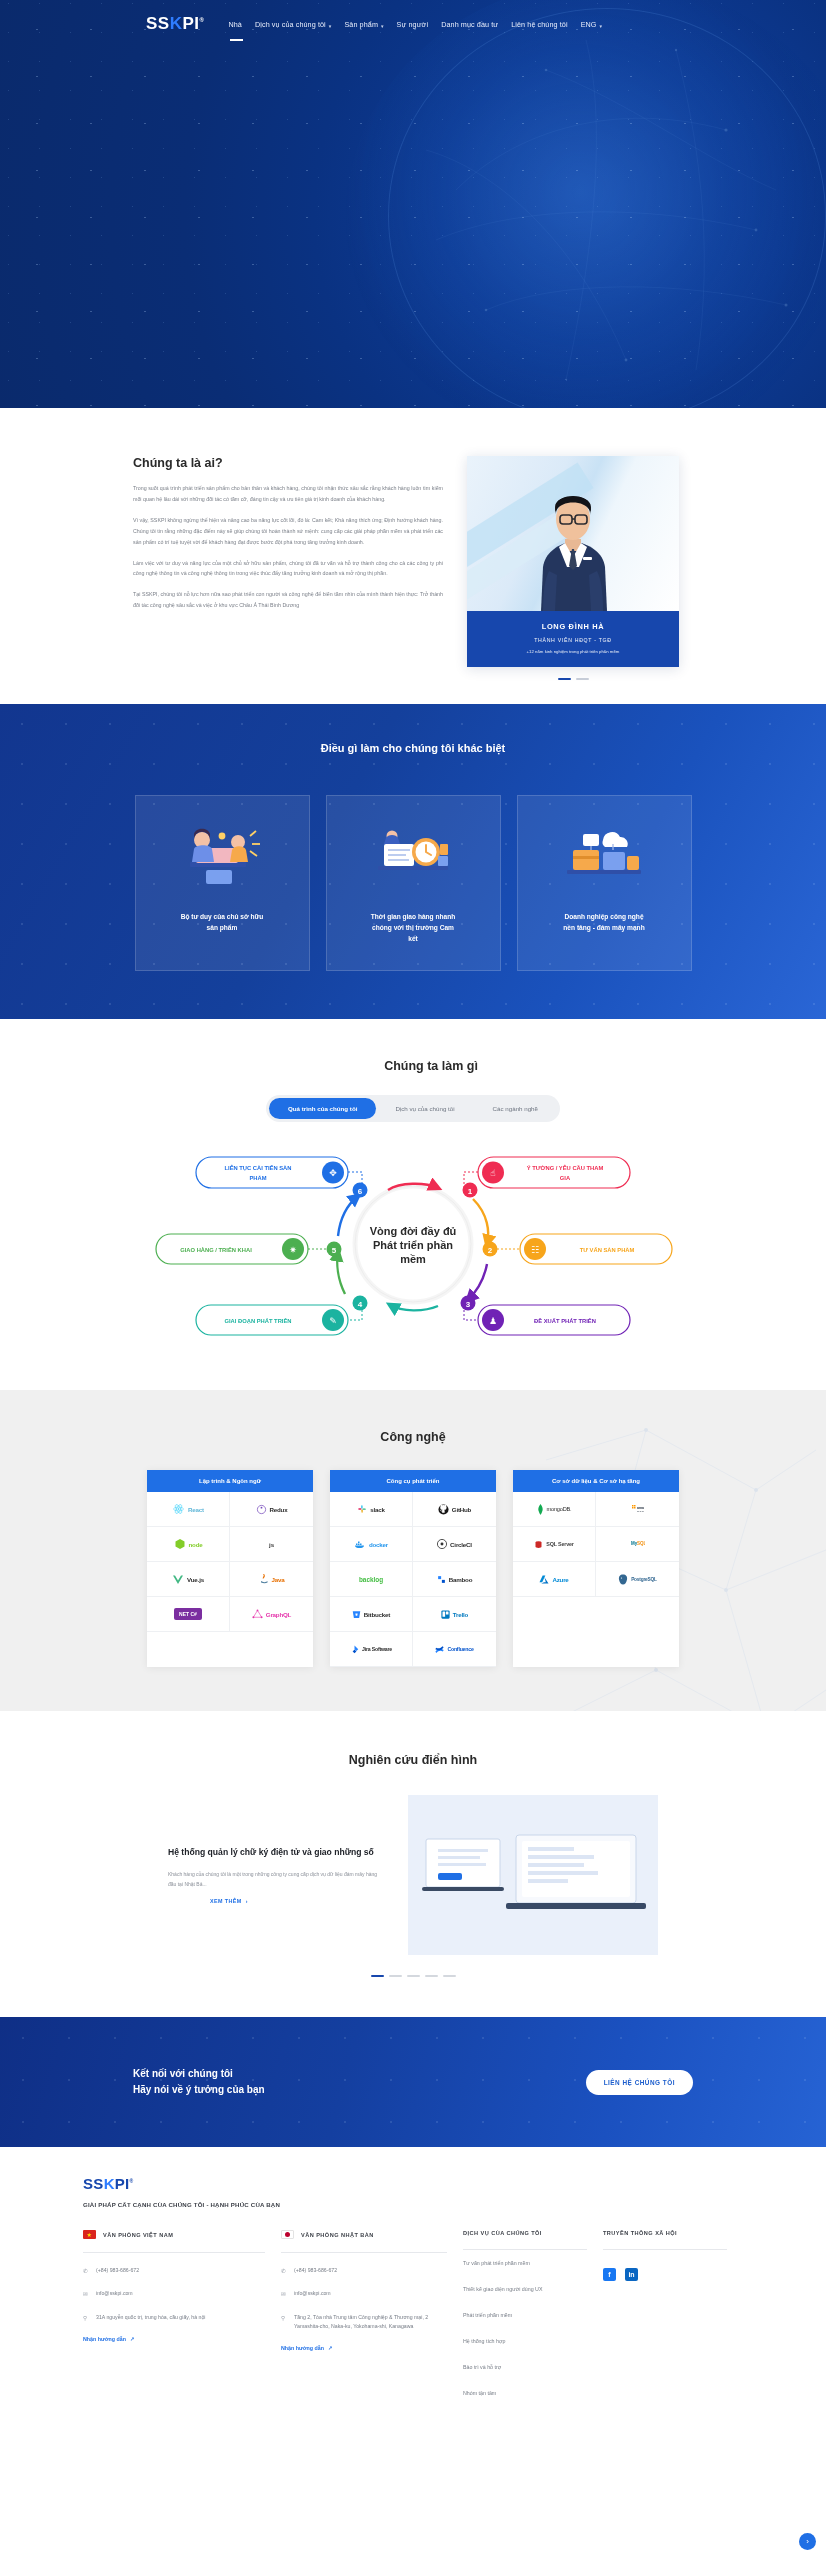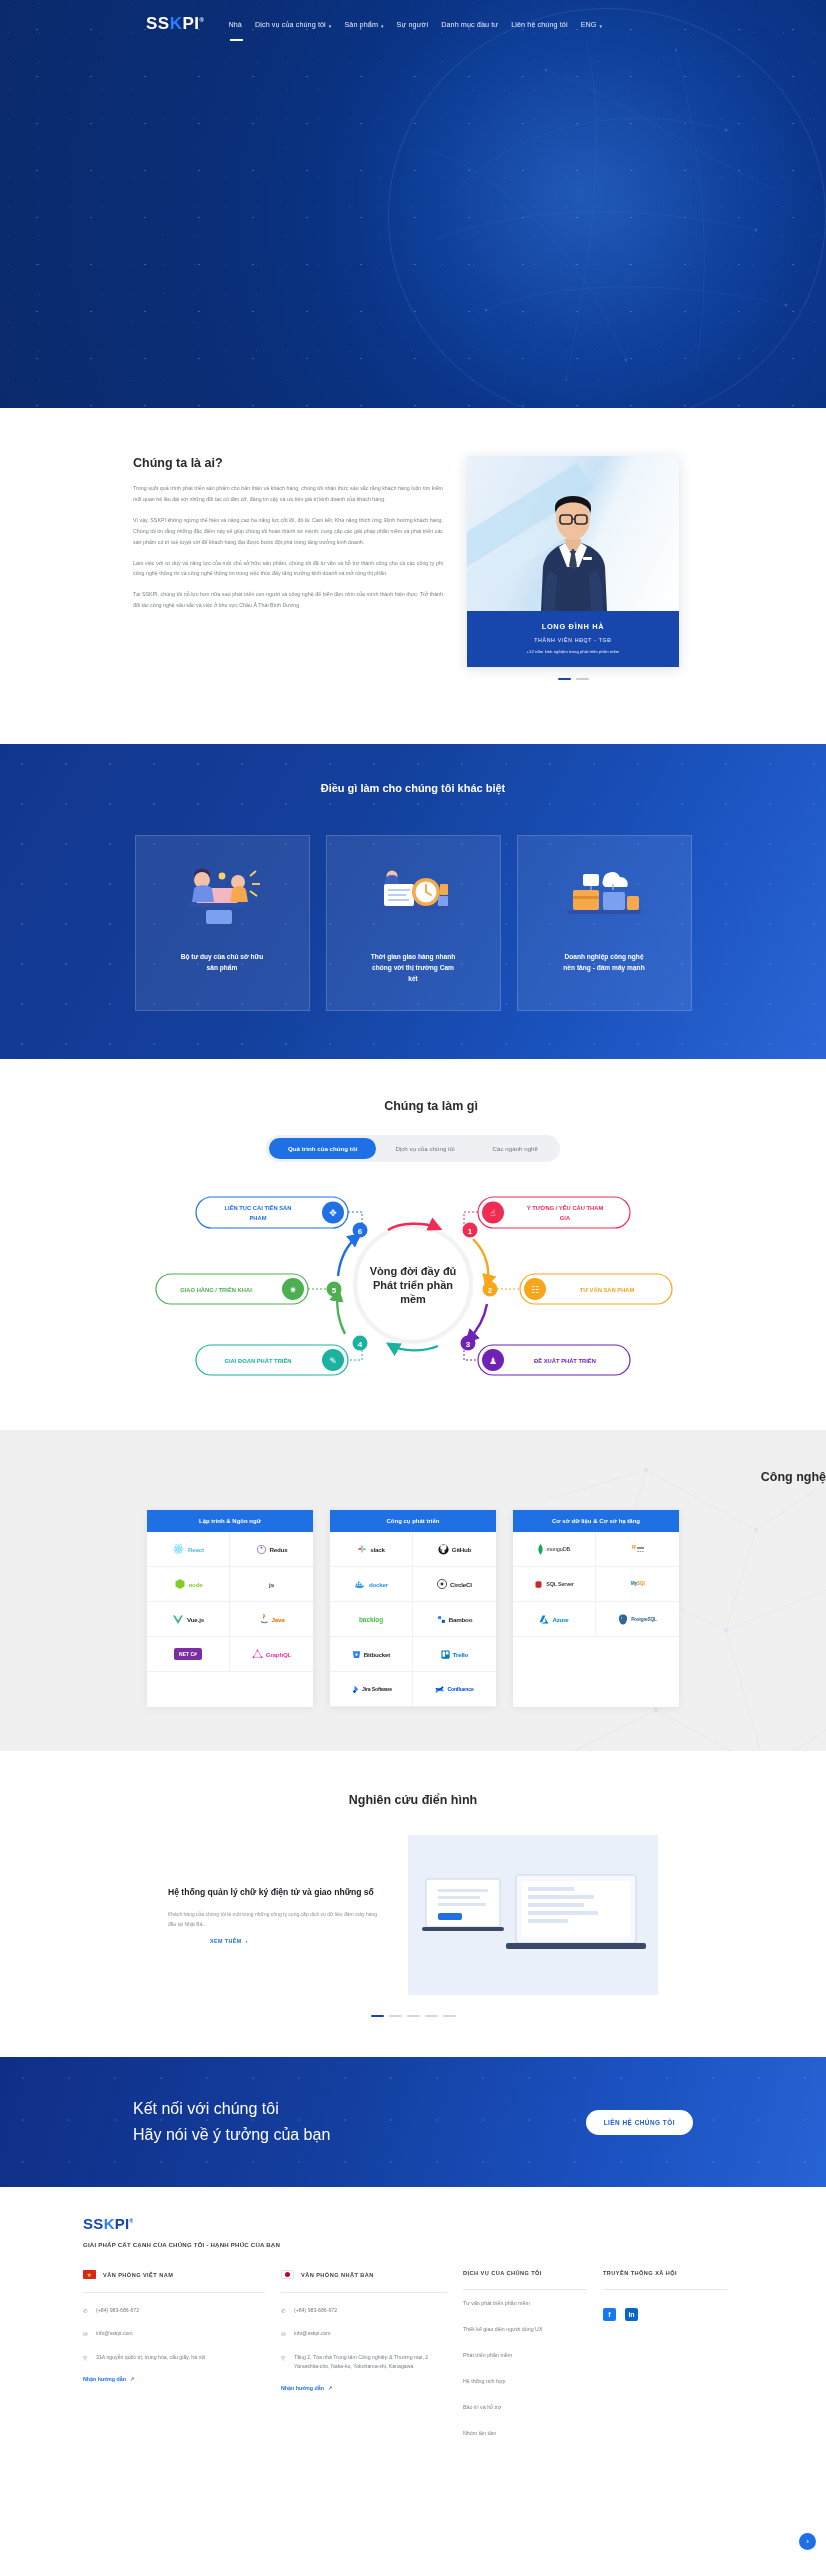--- a/index.html
+++ b/index.html
@@ -32,21 +32,21 @@
             padding:4px 0;display:flex;align-items:flex-end;gap:3px;}
   .nav-item .caret{font-size:5px;opacity:.85;}
   .nav-item.active:after{content:"";position:absolute;left:2px;bottom:-8px;width:13px;height:1.5px;background:#fff;}
 
   .hero-copy{position:relative;z-index:5;margin-left:146px;margin-top:117px;}
   .hero-copy h1{color:#fff;font-size:17.5px;line-height:1.42;font-weight:bold;letter-spacing:-.1px;}
   .hero-btn{margin-top:21px;display:inline-block;background:#fff;color:#1a5ccc;border-radius:40px;
             padding:8px 17px;font-size:6.6px;font-weight:bold;letter-spacing:.55px;border:none;cursor:pointer;}
 
   
-  .about{background:#fff;padding:48px 0 64px 0;display:flex;justify-content:center;}
+  .about{background:#fff;padding:48px 0 24px 0;display:flex;justify-content:center;}
   .about-inner{width:560px;display:flex;gap:24px;}
   .about-left{width:310px;}
   .about-left h2{font-size:12.5px;color:#2a2a2a;font-weight:bold;margin-bottom:13px;}
   .about-left p{font-size:5.3px;line-height:2.06;color:#7a7f88;margin-bottom:10px;text-align:justify;}
   .about-right{width:212px;}
   .profile-card{width:212px;background:#86efac;box-shadow:0 2px 12px rgba(20,40,90,.14);overflow:hidden;}
   .profile-photo{position:relative;height:155px;
         background:linear-gradient(115deg,#eaf3fb 0%,#dbeaf8 36%,#c9e2f5 48%,#eef6fc 60%,#ffffff 100%);overflow:hidden;}
   .profile-photo .band{position:absolute;left:-20px;top:44px;width:150px;height:30px;background:#bfe0f4;transform:rotate(-32deg);opacity:.75;}
   .profile-photo .band2{position:absolute;left:-30px;top:86px;width:160px;height:24px;background:#d9ecf8;transform:rotate(-32deg);opacity:.8;}
@@ -76,21 +76,21 @@
   .wwd{background:#fff;padding:40px 0 46px 0;position:relative;}
   .wwd h2{text-align:center;font-size:12.5px;color:#2a2a2a;font-weight:bold;margin-bottom:22px;padding-left:36px;}
   .tabs{display:flex;justify-content:center;}
   .tabbar{display:flex;background:#eef0f3;border-radius:30px;padding:3px;}
   .tab{font-size:6.2px;padding:7px 19px;border-radius:30px;color:#6f7682;cursor:pointer;white-space:nowrap;}
   .tab.active{background:#1f6fe5;color:#fff;font-weight:bold;}
   .lifecycle{position:relative;width:826px;height:200px;margin-top:22px;}
 
   
   .tech{background:#f0f0f0;padding:40px 0 44px 0;position:relative;overflow:hidden;}
-  .tech h2{text-align:right;font-size:12.5px;color:#2a2a2a;font-weight:bold;margin-bottom:26px;}
+  .tech h2{text-align:center;font-size:12.5px;color:#2a2a2a;font-weight:bold;margin-bottom:26px;}
   .techcols{display:flex;justify-content:center;gap:17px;position:relative;z-index:3;}
   .techcol{width:166px;background:#fff;box-shadow:0 1px 8px rgba(0,0,0,.07);}
   .techhead{background:#1f6fe5;color:#fff;text-align:center;font-size:6px;font-weight:bold;padding:8px 4px;}
   .techgrid{display:grid;grid-template-columns:1fr 1fr;}
   .techcell{height:35px;display:flex;align-items:center;justify-content:center;gap:3px;
             border-bottom:1px solid #eef0f3;}
   .techcell:nth-child(odd){border-right:1px solid #eef0f3;}
   .tlabel{font-size:6.2px;font-weight:bold;color:#2b2b2b;letter-spacing:-.2px;}
 
   
@@ -108,21 +108,21 @@
   .cs-dots .d.on{background:#1747ad;}
 
   
   .cta{position:relative;width:826px;height:130px;overflow:hidden;
        background:linear-gradient(105deg,#0f2f86 0%,#143fa0 42%,#1b51c0 74%,#2663d4 100%);
        display:flex;align-items:center;}
   .cta .dots{position:absolute;inset:0;opacity:.4;
      background-image:radial-gradient(circle, rgba(200,225,255,.5) 0.6px, transparent .9px);
      background-size:46px 42px;}
   .cta-inner{position:relative;z-index:3;width:560px;margin:0 auto;display:flex;align-items:center;justify-content:space-between;}
-  .cta h2{color:#fff;font-size:16px;font-weight:normal;line-height:1.65;}
+  .cta h2{color:#fff;font-size:10px;font-weight:bold;line-height:1.65;}
   .cta-btn{background:#fff;color:#1a5ccc;border-radius:40px;padding:9px 18px;font-size:6.4px;font-weight:bold;
            letter-spacing:.5px;border:none;cursor:pointer;white-space:nowrap;}
 
   
   .footer{background:#fff;padding:28px 0 30px 0;}
   .f-inner{width:660px;margin:0 auto;}
   .f-logo{font-weight:bold;font-size:15px;color:#1747ad;letter-spacing:.3px;}
   .f-logo .k{color:#2f7dff;}
   .f-logo .reg{font-size:5px;vertical-align:super;}
   .f-tag{font-size:6.1px;font-weight:bold;color:#3b3f47;margin-top:9px;letter-spacing:.2px;}

